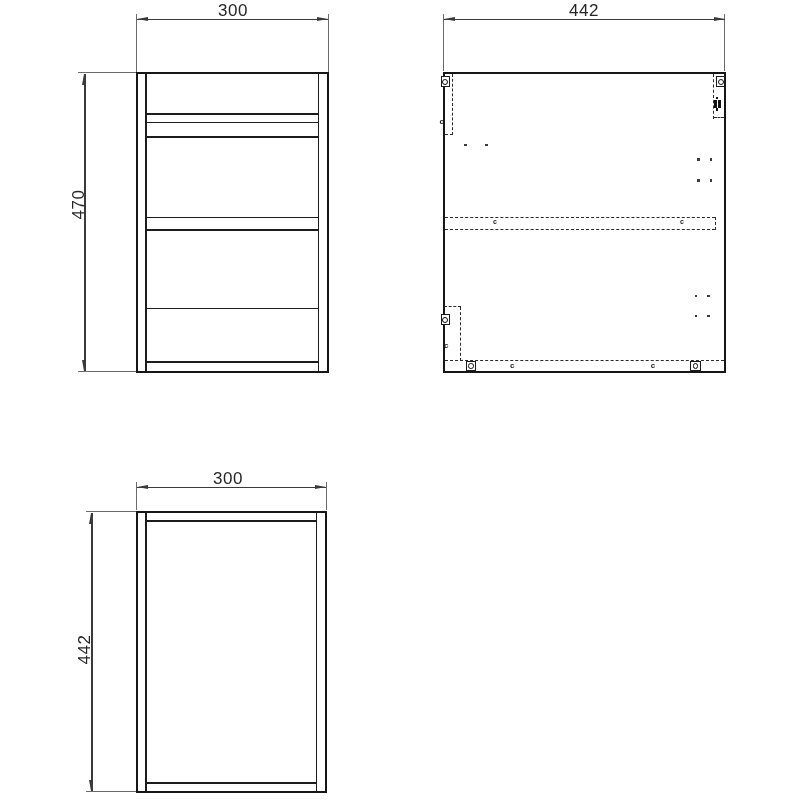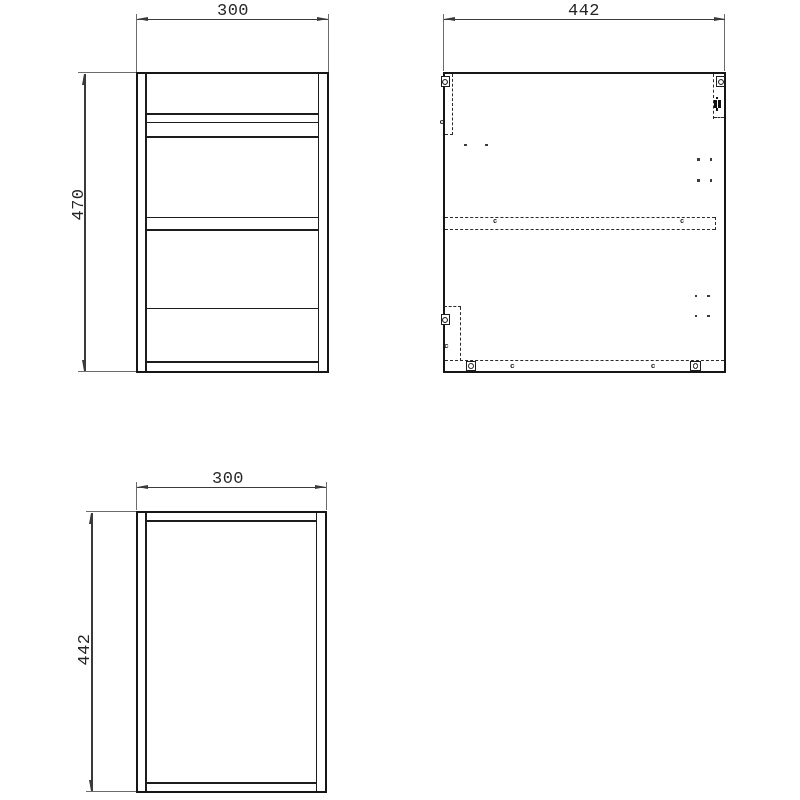--- a/index.html
+++ b/index.html
@@ -1,18 +1,18 @@
 <!DOCTYPE html>
 <html><head>
 <meta charset="utf-8">
 <style>
   html,body{margin:0;padding:0;background:#fff;}
   #canvas{
     position:relative;width:800px;height:800px;background:#ffffff;
-    font-family:Liberation Mono, monospace;overflow:hidden;
+    font-family:Liberation Sans, sans-serif;overflow:hidden;
   }
   .obox{position:absolute;border:2px solid #161616;box-sizing:border-box;background:#fff;}
   .hl{position:absolute;background:#1c1c1c;}
   .vl{position:absolute;background:#1c1c1c;}
   .ext{position:absolute;background:#6b6b6b;}
   .dimline{position:absolute;background:#3a3a3a;}
   .dash-h{position:absolute;height:0;border-top:1.3px dashed #2a2a2a;}
   .dash-v{position:absolute;width:0;border-left:1.3px dashed #2a2a2a;}
   .arr{position:absolute;width:0;height:0;}
   .arr-l{border-top:2.6px solid transparent;border-bottom:2.6px solid transparent;border-right:11px solid #3a3a3a;}

